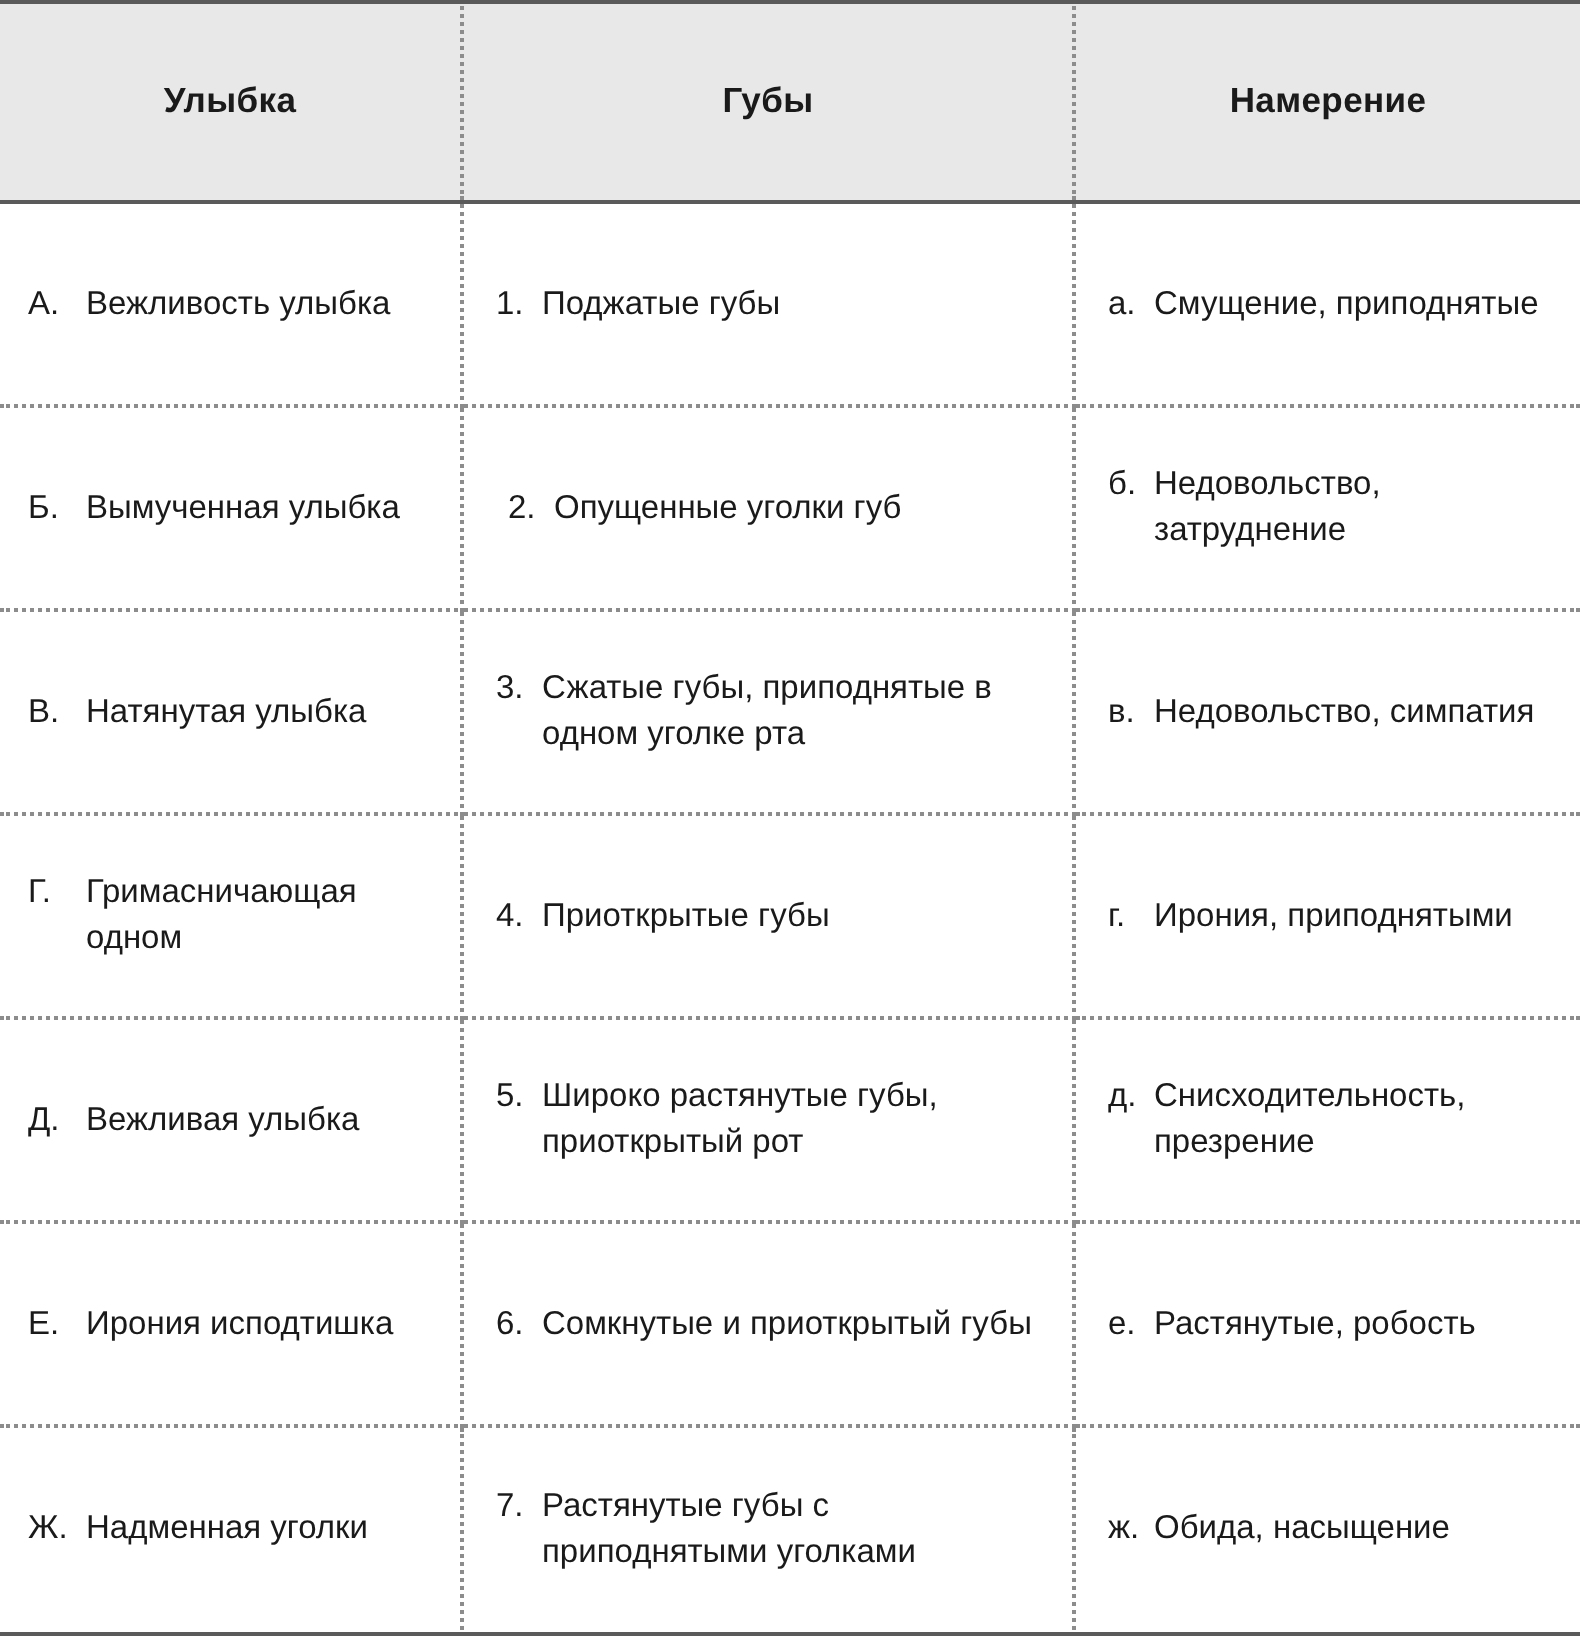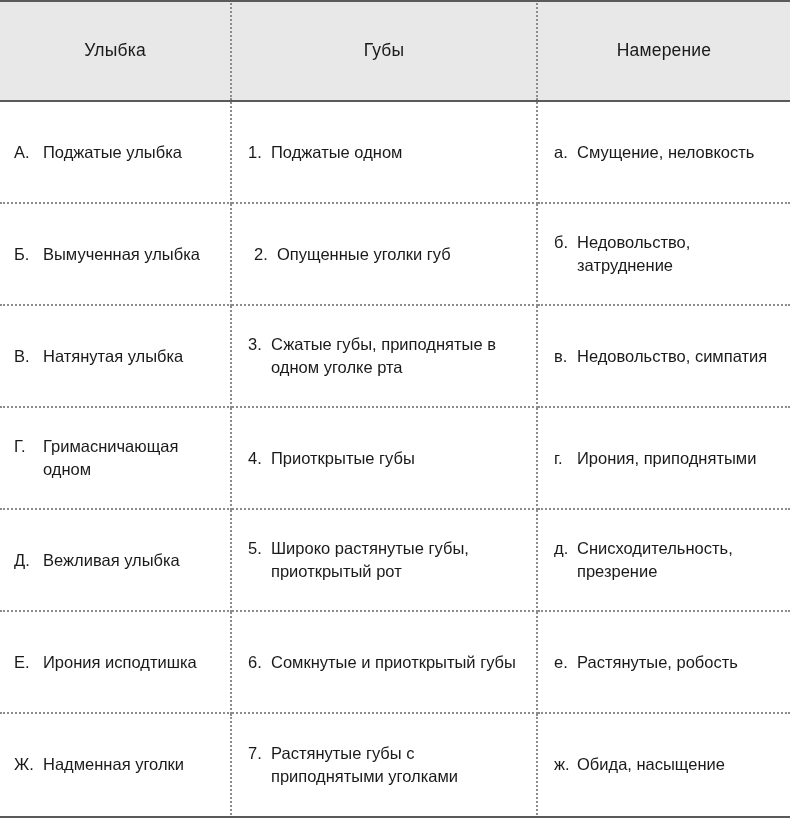--- a/index.html
+++ b/index.html
@@ -28,21 +28,21 @@
   table.matrix col.c1 { width: 231px; }
   table.matrix col.c2 { width: 306px; }
   table.matrix col.c3 { width: 253px; }
 
   thead th {
     background: #e8e8e8;
     height: 100px;
     vertical-align: middle;
     text-align: center;
     font-size: 17.5px;
-    font-weight: normal;
+    font-weight: bold;
     letter-spacing: 0.2px;
     border-right: 2px dotted #8c8c8c;
     border-bottom: 2px solid #5a5a5a;
     padding: 0 8px;
   }
   thead th:last-child { border-right: none; }
 
   tbody td {
     border-right: 2px dotted #8c8c8c;
     border-bottom: 2px dotted #8c8c8c;
@@ -113,33 +113,33 @@
         <th>Губы</th>
         <th>Намерение</th>
       </tr>
     </thead>
     <tbody>
 
       <tr>
         <td class="col-a">
           <div class="cell">
             <span class="marker">А.</span>
-            <span class="txt">Поджатые улыбка</span>
+            <span class="txt">Вежливость улыбка</span>
           </div>
         </td>
         <td class="col-b">
           <div class="cell">
             <span class="marker">1.</span>
-            <span class="txt">Поджатые одном</span>
+            <span class="txt">Поджатые губы</span>
           </div>
         </td>
         <td class="col-c">
           <div class="cell">
             <span class="marker">а.</span>
-            <span class="txt">Смущение, неловкость</span>
+            <span class="txt">Смущение, приподнятые</span>
           </div>
         </td>
       </tr>
 
       <tr>
         <td class="col-a">
           <div class="cell">
             <span class="marker">Б.</span>
             <span class="txt">Вымученная улыбка</span>
           </div>

